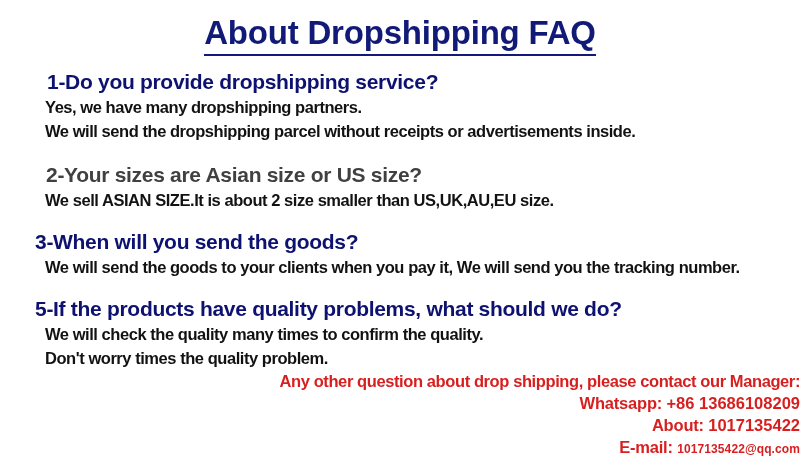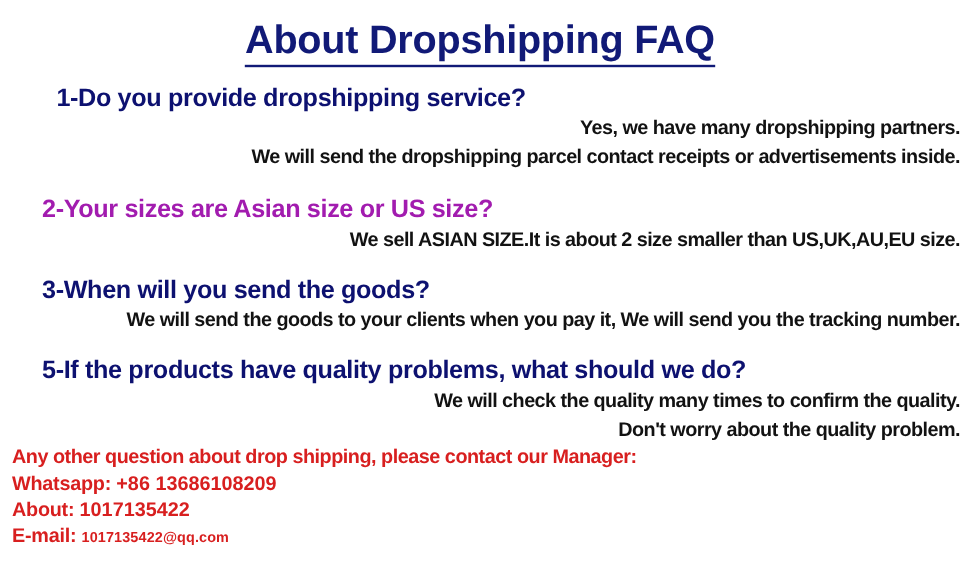--- a/index.html
+++ b/index.html
@@ -53,44 +53,44 @@
 
   .q-heading {
     font-size: 21px;
     font-weight: bold;
     line-height: 27px;
     white-space: nowrap;
     letter-spacing: -0.3px;
   }
   .q-heading.indented { padding-left: 12px; }
   .q-heading.tone-dark { color: #0d1170; }
-  .q-heading.tone-bright { color: #a21caf; }
+  .q-heading.tone-bright { color: #404040; margin-left: 11px; }
 
   .a-line {
     padding-left: 10px;
     color: #121212;
     font-size: 16.5px;
     font-weight: bold;
     line-height: 24px;
     white-space: nowrap;
     letter-spacing: -0.45px;
     font-stretch: condensed;
-    text-align: right;
   }
 
   .gap-1 { height: 12px; }
   .gap-2 { height: 10px; }
   .gap-3 { height: 10px; }
 
   
   .contact-block {
     position: absolute;
     top: 370px;
     left: 10px;
     width: 790px;
+    text-align: right;
   }
   .contact-line {
     color: #d81f1f;
     font-size: 16.5px;
     line-height: 22px;
     white-space: nowrap;
     letter-spacing: -0.35px;
   }
   .contact-line.headline {
     font-weight: bold;
@@ -114,21 +114,21 @@
 
 <div class="page">
 
   <div class="faq-title"><span class="ul-text">About Dropshipping FAQ</span></div>
 
   <div class="faq-list">
 
     <div class="faq-item">
       <div class="q-heading indented tone-dark">1-Do you provide dropshipping service?</div>
       <div class="a-line">Yes, we have many dropshipping partners.</div>
-      <div class="a-line">We will send the dropshipping parcel contact receipts or advertisements inside.</div>
+      <div class="a-line">We will send the dropshipping parcel without receipts or advertisements inside.</div>
     </div>
 
     <div class="gap-1"></div>
 
     <div class="faq-item">
       <div class="q-heading tone-bright">2-Your sizes are Asian size or US size?</div>
       <div class="a-line">We sell ASIAN SIZE.It is about 2 size smaller than US,UK,AU,EU size.</div>
     </div>
 
     <div class="gap-2"></div>
@@ -136,21 +136,21 @@
     <div class="faq-item">
       <div class="q-heading tone-dark">3-When will you send the goods?</div>
       <div class="a-line">We will send the goods to your clients when you pay it, We will send you the tracking number.</div>
     </div>
 
     <div class="gap-3"></div>
 
     <div class="faq-item">
       <div class="q-heading tone-dark">5-If the products have quality problems, what should we do?</div>
       <div class="a-line">We will check the quality many times to confirm the quality.</div>
-      <div class="a-line">Don't worry about the quality problem.</div>
+      <div class="a-line">Don't worry times the quality problem.</div>
     </div>
 
   </div>
 
   <div class="contact-block">
     <div class="contact-line headline">Any other question about drop shipping, please contact our Manager:</div>
 
     <div class="contact-line"><span class="contact-label">Whatsapp: </span><span class="contact-value">+86 13686108209</span></div>
 
     <div class="contact-line"><span class="contact-label">About: </span><span class="contact-value">1017135422</span></div>

